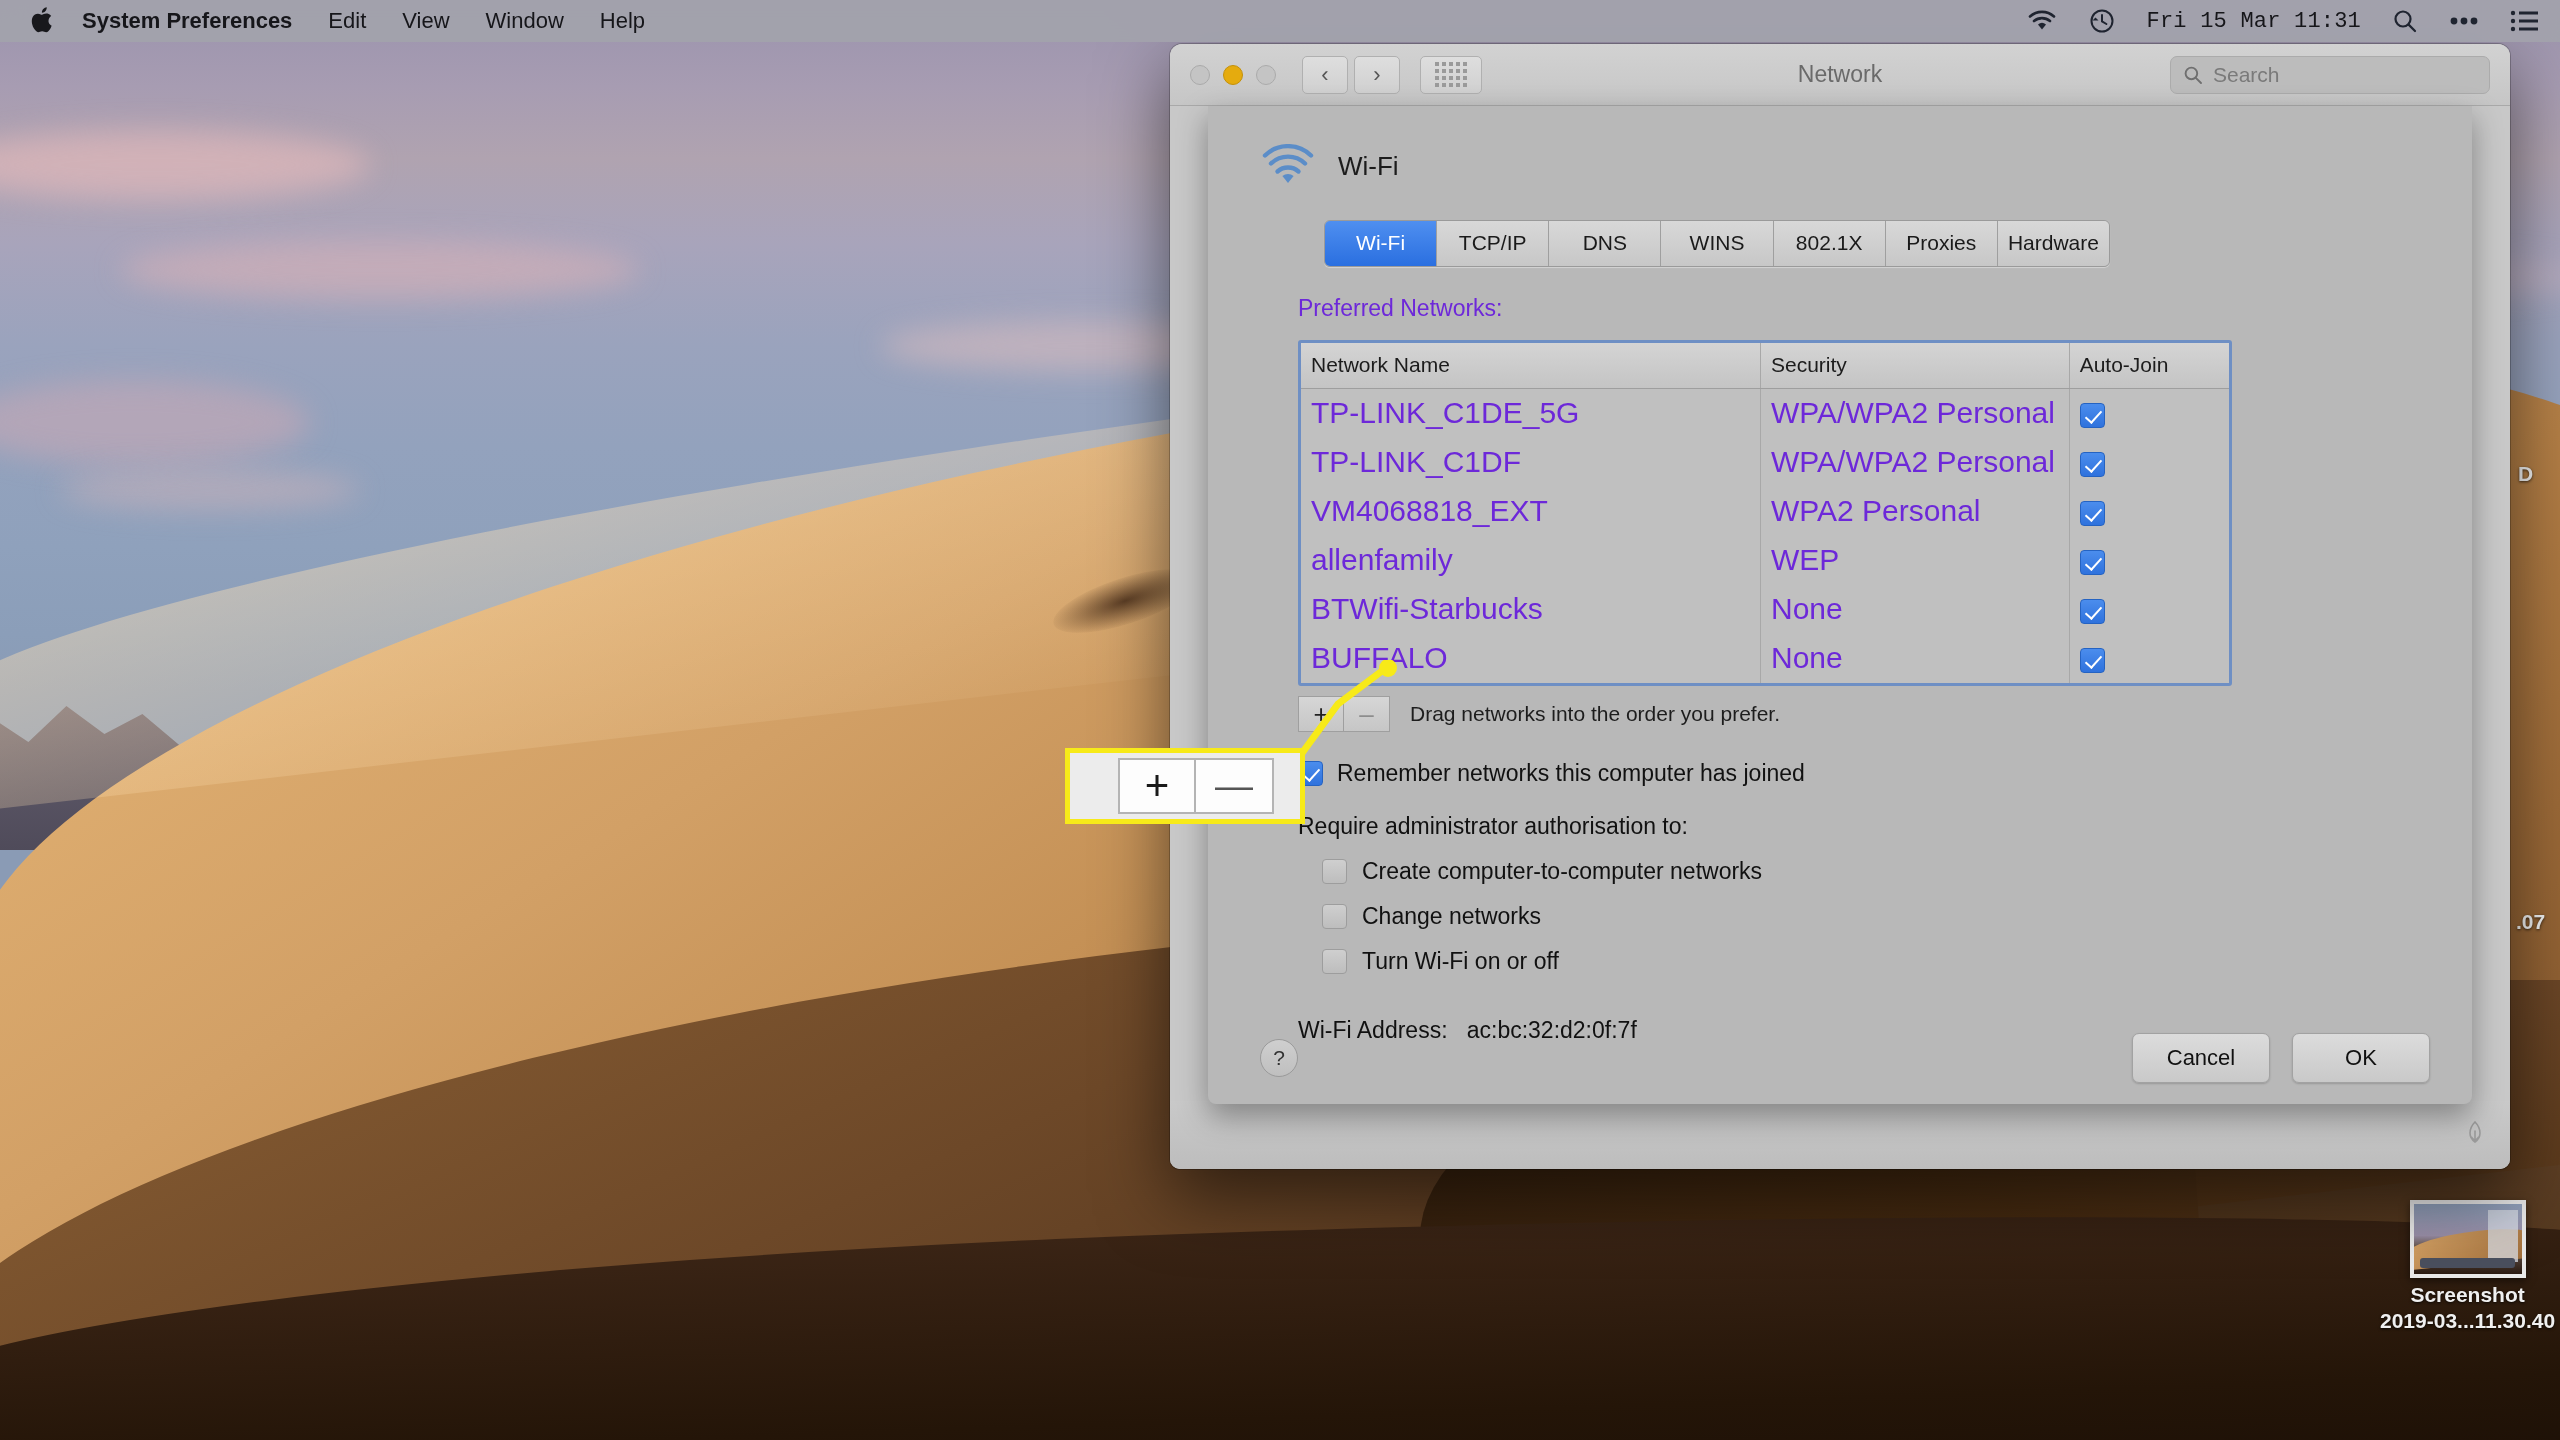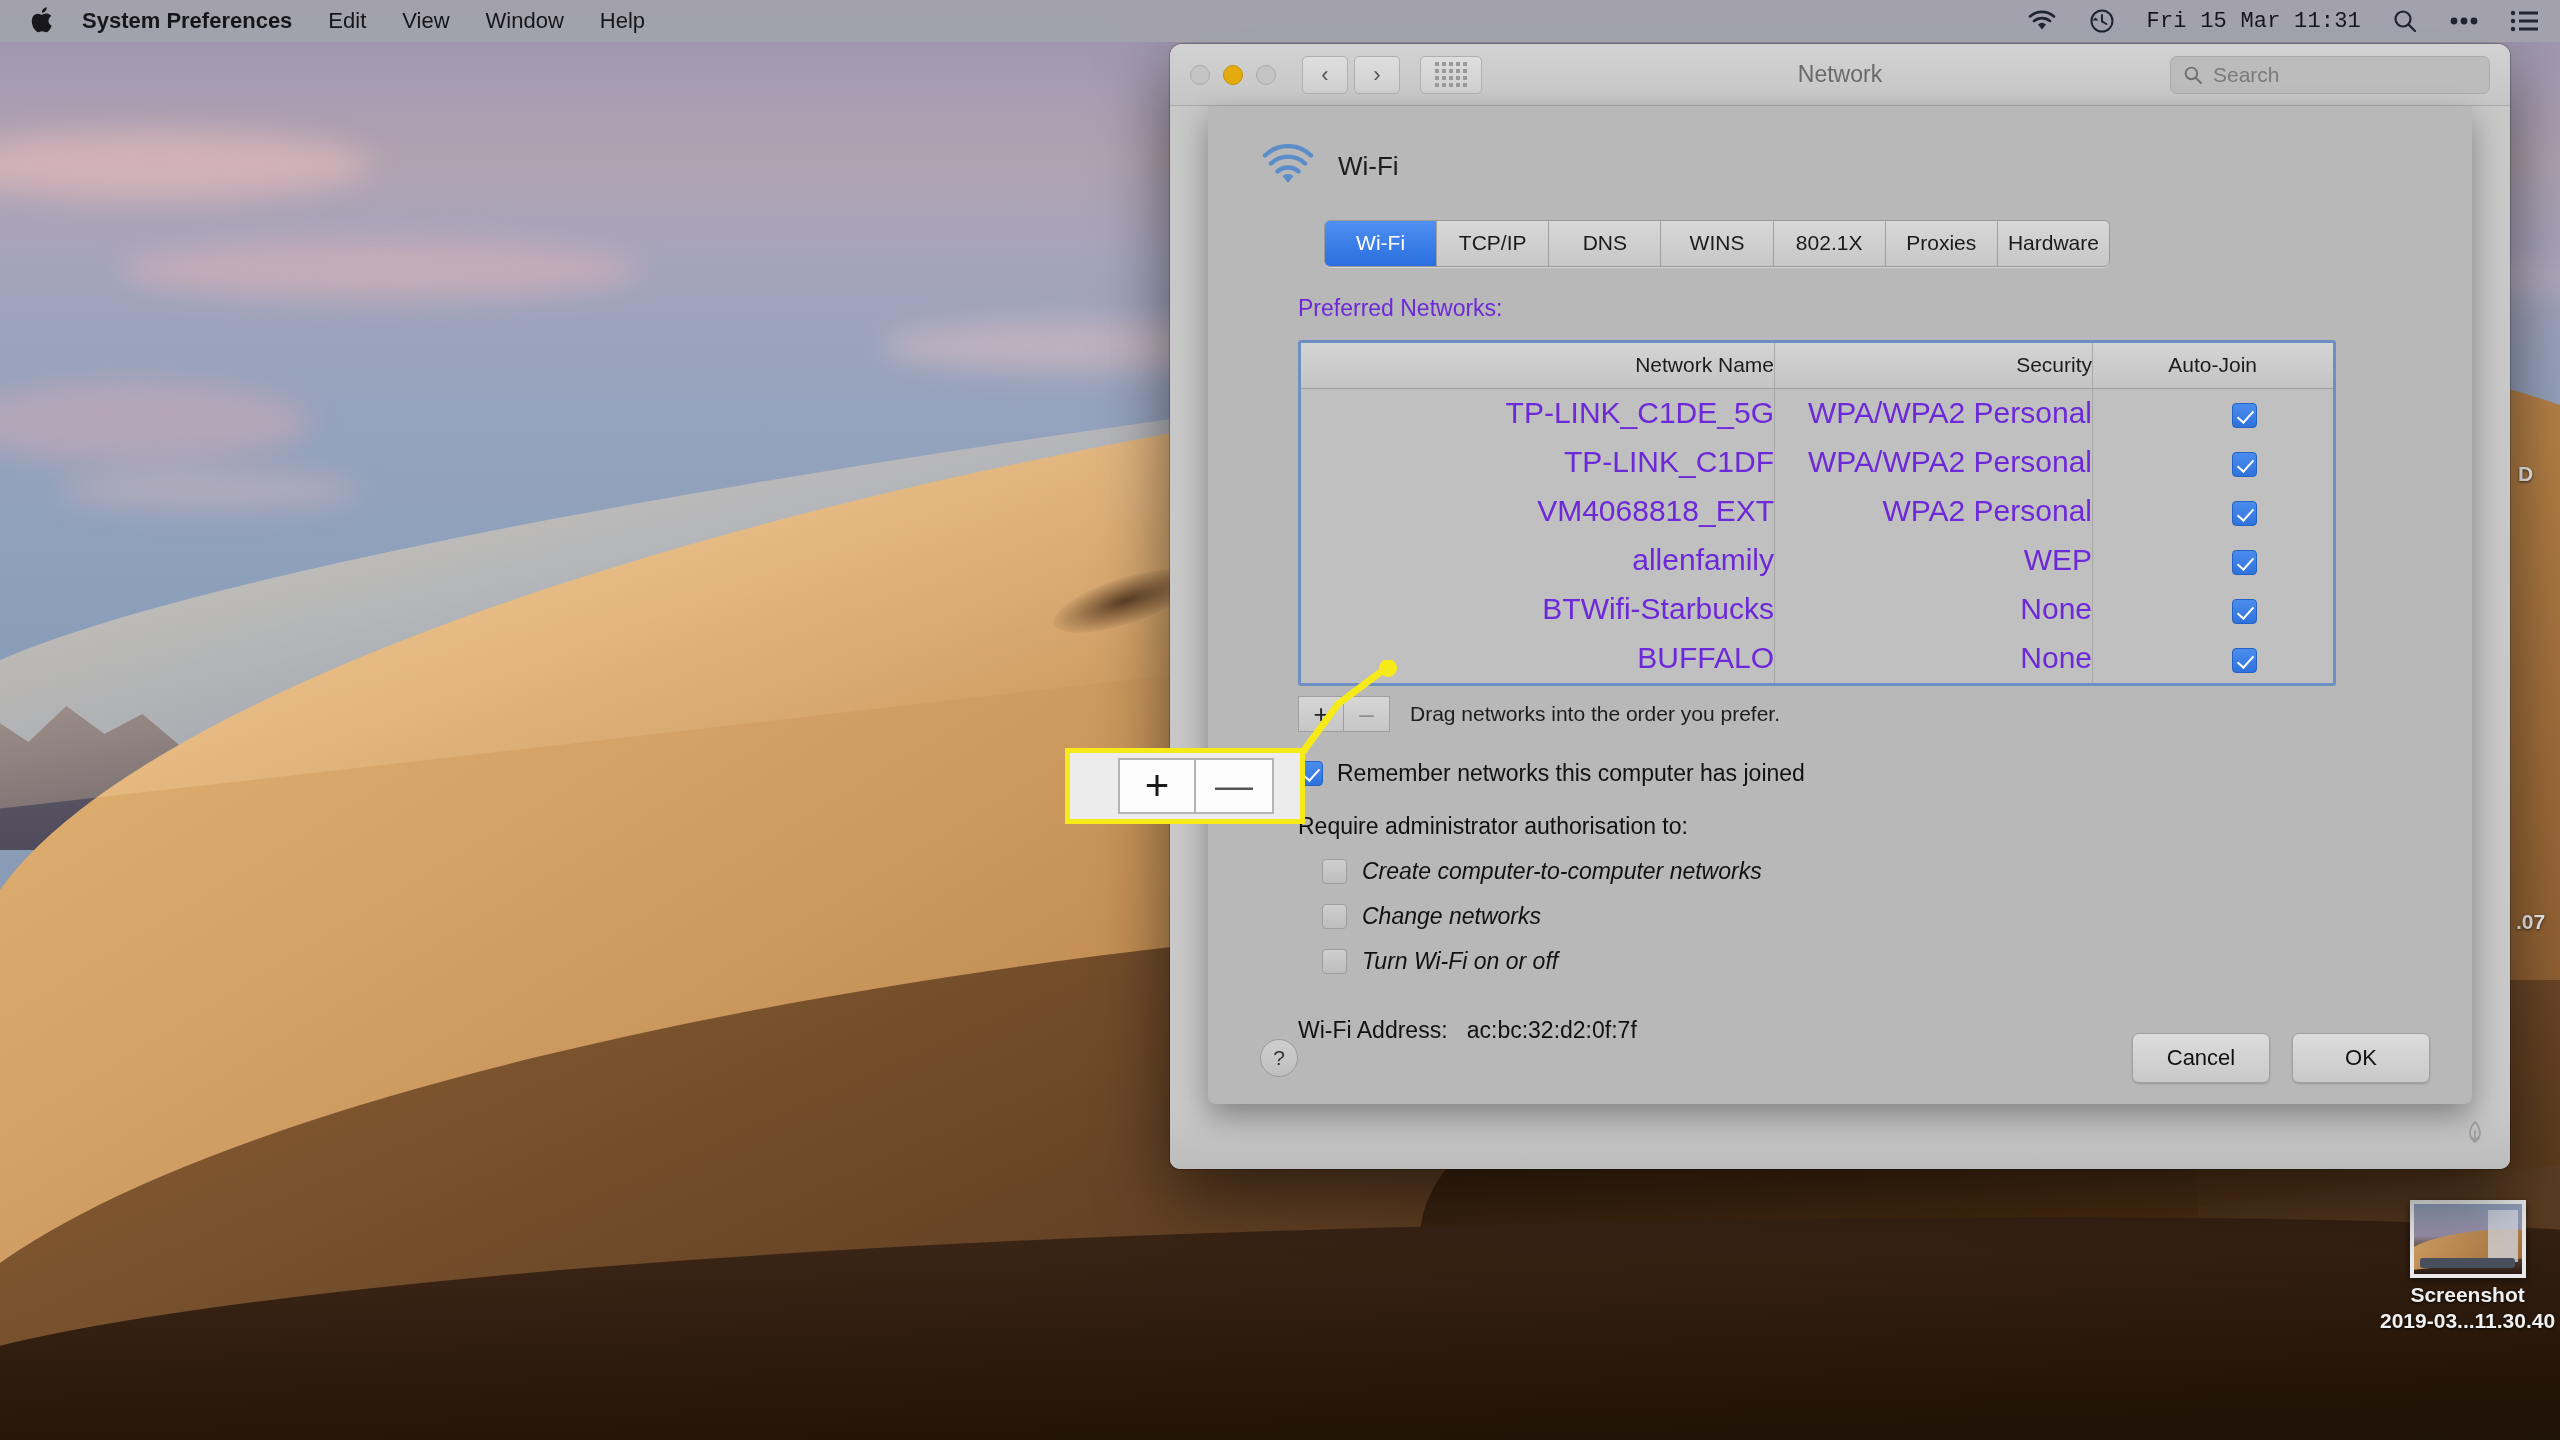--- a/index.html
+++ b/index.html
@@ -187,23 +187,23 @@
   .tab.active {
     background: linear-gradient(180deg,#4f8ff0,#2a6fe0);
     color: #fff;
   }
 
   #panel { padding: 0 70px 0 90px; }
   #pref-label { margin-top: 28px; font-size: 23px; color: #6d28d9; }
 
   
   #net-table {
-    margin-top: 18px; width: 1038px;
+    margin-top: 18px; width: 934px;
     border: 3px solid #6e8fc4; border-radius: 3px;
-    background: #c0c0c0; overflow: hidden; text-align: right;
+    background: #c0c0c0; overflow: hidden;
   }
   #net-table .thead {
     display: flex; background: linear-gradient(180deg,#d4d4d4,#c4c4c4);
     border-bottom: 1px solid #9e9e9e; font-size: 21px; color: #1c1c1c;
   }
   #net-table .thead > div { padding: 10px 0 11px 10px; }
   .col-name { width: 474px; border-right: 1px solid #a8a8a8; }
   .col-sec  { width: 318px; border-right: 1px solid #a8a8a8; }
   .col-join { width: 164px; }
   #net-table .trow {
@@ -235,21 +235,21 @@
     background: linear-gradient(180deg,#d6d6d6,#c6c6c6);
     display: flex; align-items: center; justify-content: center;
     font-size: 26px; color: #222; line-height: 1;
   }
   .pmbtn.minus { border-left: none; color: #8d8d8d; }
   #drag-hint { font-size: 21px; color: #1d1d1d; text-align: right; }
 
   #remember-row { display: flex; align-items: center; gap: 14px; margin-top: 28px; }
   #remember-row .lbl { font-size: 23px; color: #111; }
   #req-label { margin-top: 26px; font-size: 23px; color: #111; }
-  .admin-row { display: flex; align-items: center; gap: 15px; margin: 18px 0 0 24px; font-style: italic; }
+  .admin-row { display: flex; align-items: center; gap: 15px; margin: 18px 0 0 24px; }
   .admin-row .lbl { font-size: 23px; color: #111; }
   #wifi-addr { margin-top: 42px; font-size: 23px; color: #111; }
 
   #sheet-footer {
     position: absolute; left: 0; right: 0; bottom: 0; height: 92px;
     display: flex; align-items: center; padding: 0 42px 0 52px;
   }
   #helpbtn {
     width: 38px; height: 38px; border-radius: 50%;
     border: 1px solid #9a9a9a; background: linear-gradient(180deg,#cfcfcf,#bfbfbf);

